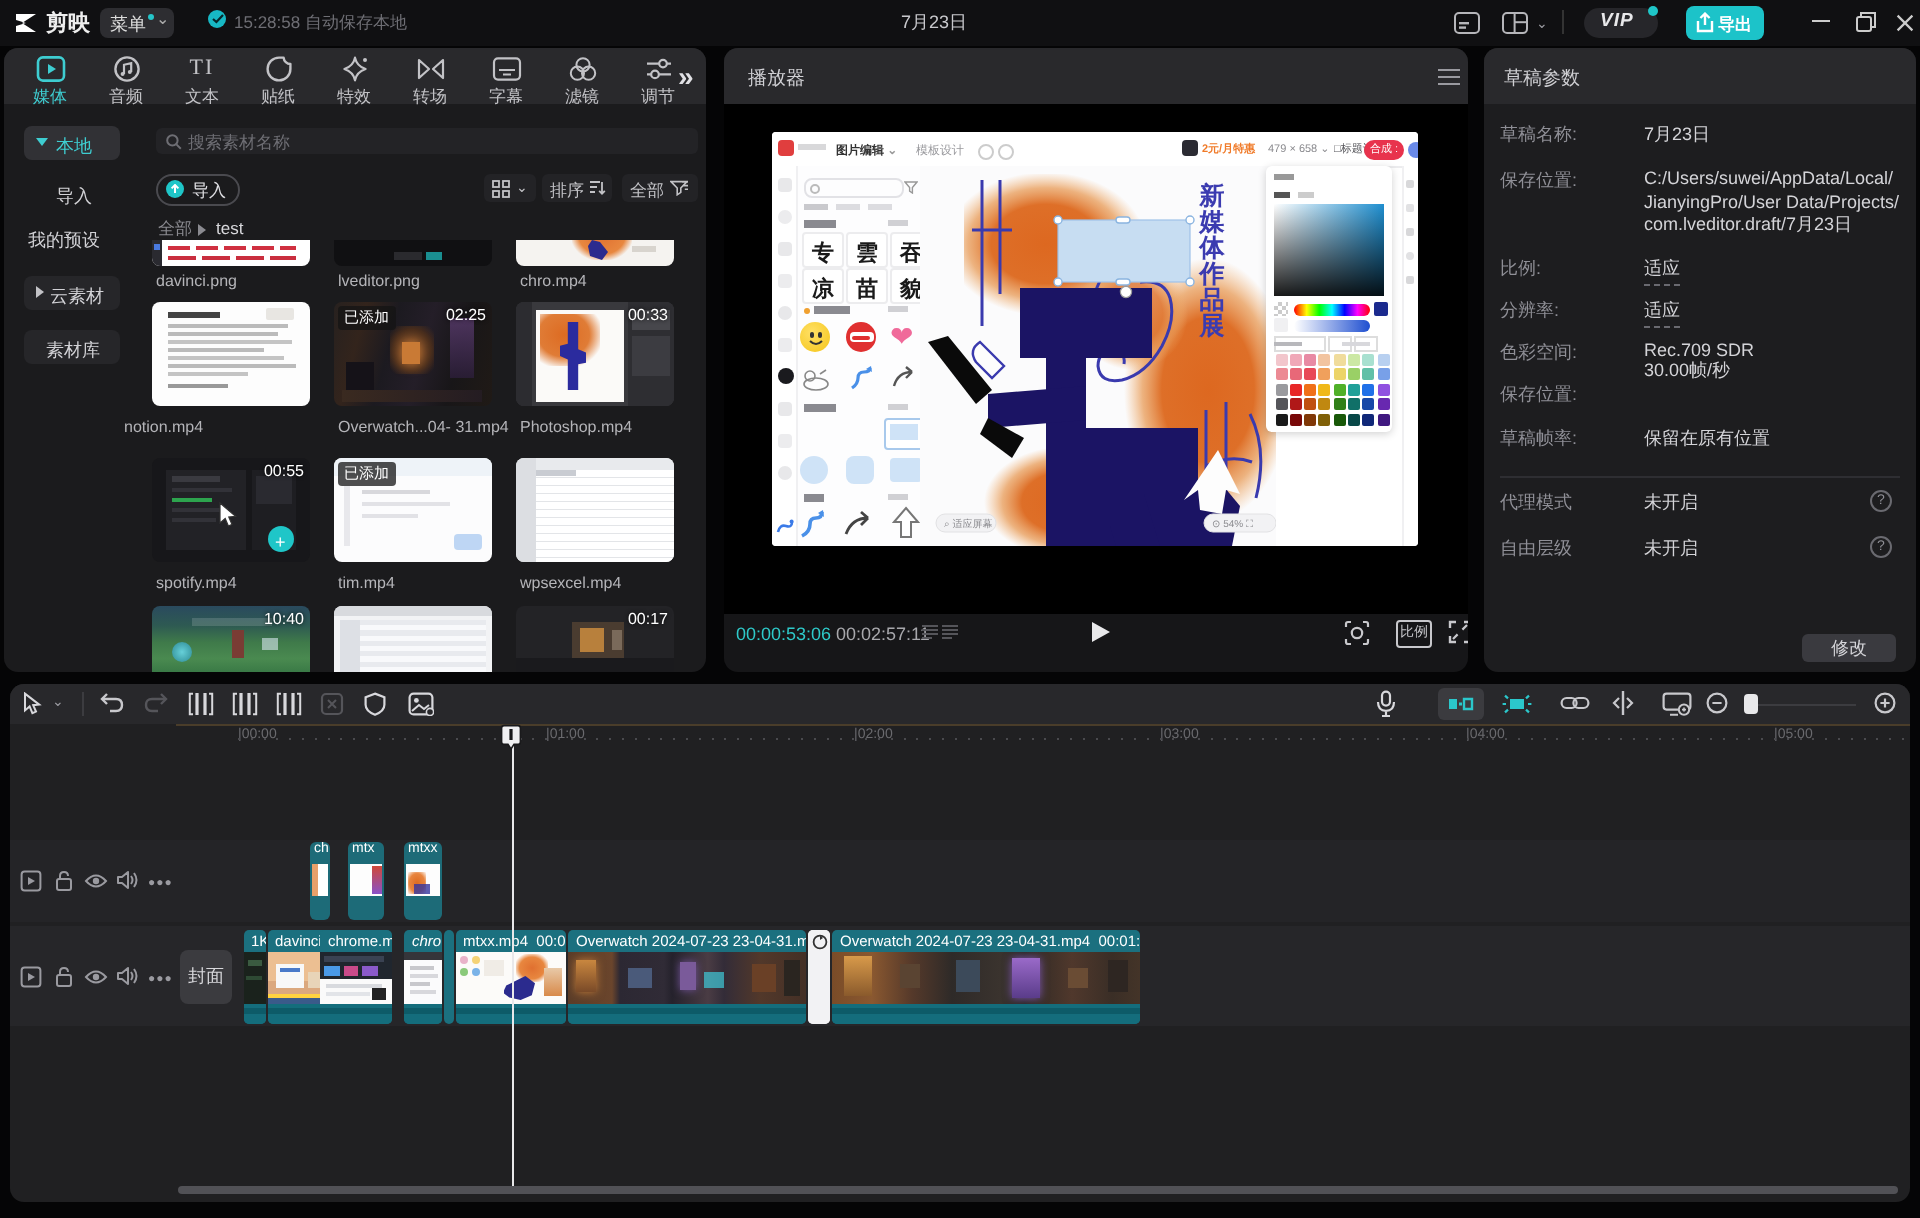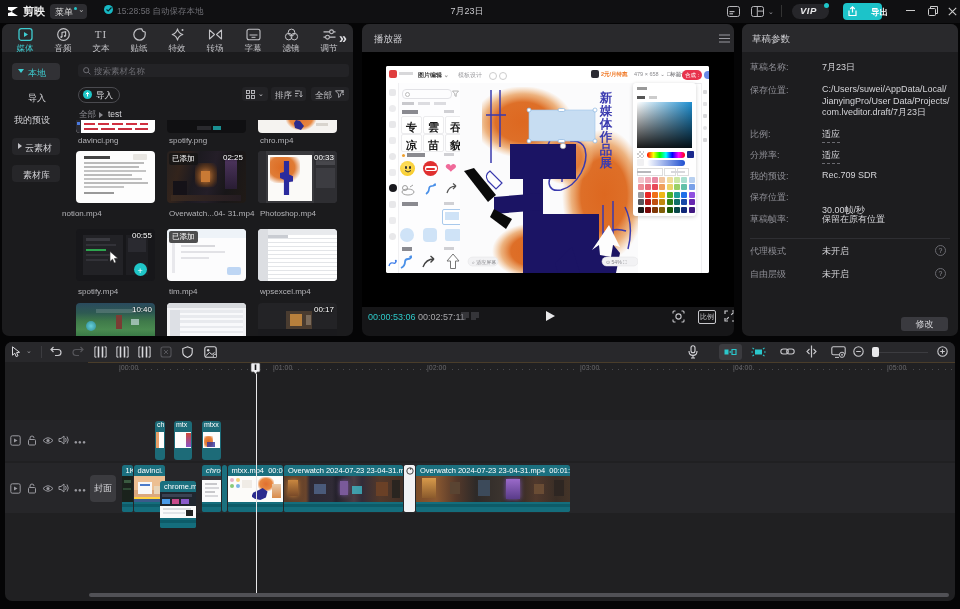--- a/index.html
+++ b/index.html
@@ -68,21 +68,21 @@
 
   <div class="abs" style="left:792px;top:4px;width:37px;height:15px;background:#26262a;border-radius:8px;"></div>
   <div class="abs" style="left:800px;top:5px;font-size:9.5px;font-style:italic;font-weight:bold;color:#e8e8ea;letter-spacing:0.5px;">VIP</div>
   <div class="abs" style="left:824px;top:3px;width:5px;height:5px;border-radius:50%;background:#1fc6c8;"></div>
 
   <div class="abs" style="left:843px;top:3px;width:39px;height:17px;background:#1cc3c9;border-radius:4px;"></div>
   <svg class="abs" style="left:847px;top:6px" width="11" height="11" viewBox="0 0 11 11">
     <path d="M2 4.5 L2 9.5 L9 9.5 L9 4.5" fill="none" stroke="#fff" stroke-width="1.2"></path>
     <path d="M5.5 6.5 L5.5 1 M3.2 3 L5.5 0.8 L7.8 3" fill="none" stroke="#fff" stroke-width="1.2"></path>
   </svg>
-  <div class="abs" style="left:859px;top:7px;font-size:8.5px;font-weight:bold;color:#fff;margin-left:12px;">导出</div>
+  <div class="abs" style="left:859px;top:7px;font-size:8.5px;font-weight:bold;color:#fff;">导出</div>
 
   <div class="abs" style="left:906px;top:10px;width:9px;height:1.2px;background:#ccc;"></div>
   <svg class="abs" style="left:928px;top:6px" width="10" height="10" viewBox="0 0 10 10">
     <rect x="0.5" y="2.5" width="7" height="7" rx="1" fill="none" stroke="#ccc"></rect>
     <path d="M2.5 2.5 L2.5 0.5 L9.5 0.5 L9.5 7.5 L7.5 7.5" fill="none" stroke="#ccc"></path>
   </svg>
   <svg class="abs" style="left:948px;top:7px" width="9" height="9" viewBox="0 0 9 9">
     <path d="M0.8 0.8 L8.2 8.2 M8.2 0.8 L0.8 8.2" stroke="#ccc" stroke-width="1.1"></path>
   </svg>
 </div>
@@ -216,21 +216,21 @@
       <div class="thumb" style="left:165px;top:96px;width:79px;height:13px;background:#101012;border-radius:0 0 4px 4px;">
         <div class="abs" style="left:30px;top:6px;width:14px;height:4px;background:#2a2a2e;"></div>
         <div class="abs" style="left:46px;top:6px;width:8px;height:4px;background:#1fc6c8;opacity:0.7;"></div>
       </div>
       <div class="thumb" style="left:256px;top:96px;width:79px;height:13px;background:#f5f3f0;border-radius:0 0 4px 4px;">
         <div class="abs" style="left:28px;top:-8px;width:30px;height:18px;background:radial-gradient(ellipse at 50% 30%,#e07030 0%,#e8873f 55%,rgba(240,160,90,0) 75%);"></div>
         <div class="abs" style="left:36px;top:0px;width:10px;height:10px;background:#2b2b8e;clip-path:polygon(20% 0,60% 10%,100% 60%,70% 100%,10% 80%,0 30%);"></div>
         <div class="abs" style="left:58px;top:3px;width:12px;height:3px;background:#d8d4ce;"></div>
       </div>
       <div class="tlabel" style="left:76px;top:112px;">davinci.png</div>
-      <div class="tlabel" style="left:167px;top:112px;">spotify.png</div>
+      <div class="tlabel" style="left:167px;top:112px;">lveditor.png</div>
       <div class="tlabel" style="left:258px;top:112px;">chro.mp4</div>
 
       <div class="thumb" style="left:74px;top:127px;width:79px;height:52px;background:#fdfdfd;">
         <div class="abs" style="left:8px;top:5px;width:26px;height:2.5px;background:#444;"></div>
         <div class="abs" style="left:8px;top:11px;width:60px;height:1.5px;background:#bbb;"></div>
         <div class="abs" style="left:8px;top:15px;width:55px;height:1.5px;background:#bbb;"></div>
         <div class="abs" style="left:8px;top:19px;width:62px;height:1.5px;background:#c4c4c4;"></div>
         <div class="abs" style="left:8px;top:23px;width:48px;height:1.5px;background:#bbb;"></div>
         <div class="abs" style="left:8px;top:27px;width:58px;height:1.5px;background:#c4c4c4;"></div>
         <div class="abs" style="left:8px;top:31px;width:64px;height:1.5px;background:#bbb;"></div>
@@ -583,24 +583,24 @@
   <div class="abs" style="left:10px;top:9px;font-size:9.5px;color:#d0d0d4;">草稿参数</div>
   <div id="draftrows" style="font-size:9px;">
     <div class="abs" style="left:8px;top:37px;color:#8f8f96;">草稿名称:</div>
     <div class="abs" style="left:80px;top:37px;color:#d4d4d8;">7月23日</div>
     <div class="abs" style="left:8px;top:60px;color:#8f8f96;">保存位置:</div>
     <div class="abs" style="left:80px;top:60px;color:#d4d4d8;line-height:11.5px;">C:/Users/suwei/AppData/Local/<br>JianyingPro/User Data/Projects/<br>com.lveditor.draft/7月23日</div>
     <div class="abs" style="left:8px;top:104px;color:#8f8f96;">比例:</div>
     <div class="abs" style="left:80px;top:104px;color:#d4d4d8;border-bottom:1px dashed #6a6a70;padding-bottom:1px;">适应</div>
     <div class="abs" style="left:8px;top:125px;color:#8f8f96;">分辨率:</div>
     <div class="abs" style="left:80px;top:125px;color:#d4d4d8;border-bottom:1px dashed #6a6a70;padding-bottom:1px;">适应</div>
-    <div class="abs" style="left:8px;top:146px;color:#8f8f96;">我的预设:</div>
+    <div class="abs" style="left:8px;top:146px;color:#8f8f96;">色彩空间:</div>
     <div class="abs" style="left:80px;top:146px;color:#d4d4d8;">Rec.709 SDR</div>
     <div class="abs" style="left:8px;top:167px;color:#8f8f96;">保存位置:</div>
-    <div class="abs" style="left:80px;top:180px;color:#d4d4d8;">30.00帧/秒</div>
+    <div class="abs" style="left:80px;top:155px;color:#d4d4d8;">30.00帧/秒</div>
     <div class="abs" style="left:8px;top:189px;color:#8f8f96;">草稿帧率:</div>
     <div class="abs" style="left:80px;top:189px;color:#d4d4d8;">保留在原有位置</div>
     <div class="abs" style="left:8px;top:214px;width:200px;height:1px;background:#2e2e32;"></div>
     <div class="abs" style="left:8px;top:221px;color:#8f8f96;">代理模式</div>
     <div class="abs" style="left:80px;top:221px;color:#d4d4d8;">未开启</div>
     <div class="abs" style="left:193px;top:221px;width:9px;height:9px;border:1px solid #6a6a70;border-radius:50%;color:#8f8f96;font-size:7px;text-align:center;line-height:9px;">?</div>
     <div class="abs" style="left:8px;top:244px;color:#8f8f96;">自由层级</div>
     <div class="abs" style="left:80px;top:244px;color:#d4d4d8;">未开启</div>
     <div class="abs" style="left:193px;top:244px;width:9px;height:9px;border:1px solid #6a6a70;border-radius:50%;color:#8f8f96;font-size:7px;text-align:center;line-height:9px;">?</div>
     <div class="abs" style="left:159px;top:293px;width:47px;height:14px;background:#3a3a3f;border-radius:3px;text-align:center;line-height:14px;color:#d4d4d8;">修改</div>
@@ -769,21 +769,21 @@
       <div class="clip2" style="left:128.5px;width:31px;">
             <div class="c2h">davinci.</div>
         <div class="c2t" style="background:linear-gradient(#ecbf92 0 55%,#dba87e 55% 80%,#3a5a8a 80%);">
               <div class="abs" style="left:4px;top:6px;width:14px;height:12px;background:#f8f8f8;"></div>
               <div class="abs" style="left:6px;top:8px;width:10px;height:2px;background:#4a7ac9;"></div>
               <div class="abs" style="left:20px;top:10px;width:8px;height:8px;background:#e8d4b8;"></div>
               <div class="abs" style="left:0px;top:21px;width:31px;height:2px;background:#ffd23f;"></div>
             </div>
             <div class="c2a"></div>
           </div>
-      <div class="clip2" style="left:155px;width:35.5px;margin-top:16px;">
+      <div class="clip2" style="left:155px;width:35.5px;">
             <div class="c2h">chrome.m</div>
         <div class="c2t" style="background:linear-gradient(#20262e 0 52%,#fafafa 52%);">
               <div class="abs" style="left:2px;top:2px;width:30px;height:3px;background:#3a4252;"></div>
               <div class="abs" style="left:2px;top:7px;width:8px;height:5px;background:#4a9ae8;"></div>
               <div class="abs" style="left:12px;top:7px;width:7px;height:5px;background:#c94a8a;"></div>
               <div class="abs" style="left:21px;top:7px;width:8px;height:5px;background:#8a5ac9;"></div>
               <div class="abs" style="left:3px;top:16px;width:28px;height:2px;background:#d8dade;"></div>
               <div class="abs" style="left:3px;top:20px;width:22px;height:2px;background:#e2e4e8;"></div>
               <div class="abs" style="left:26px;top:18px;width:7px;height:6px;background:#222;"></div>
             </div>

